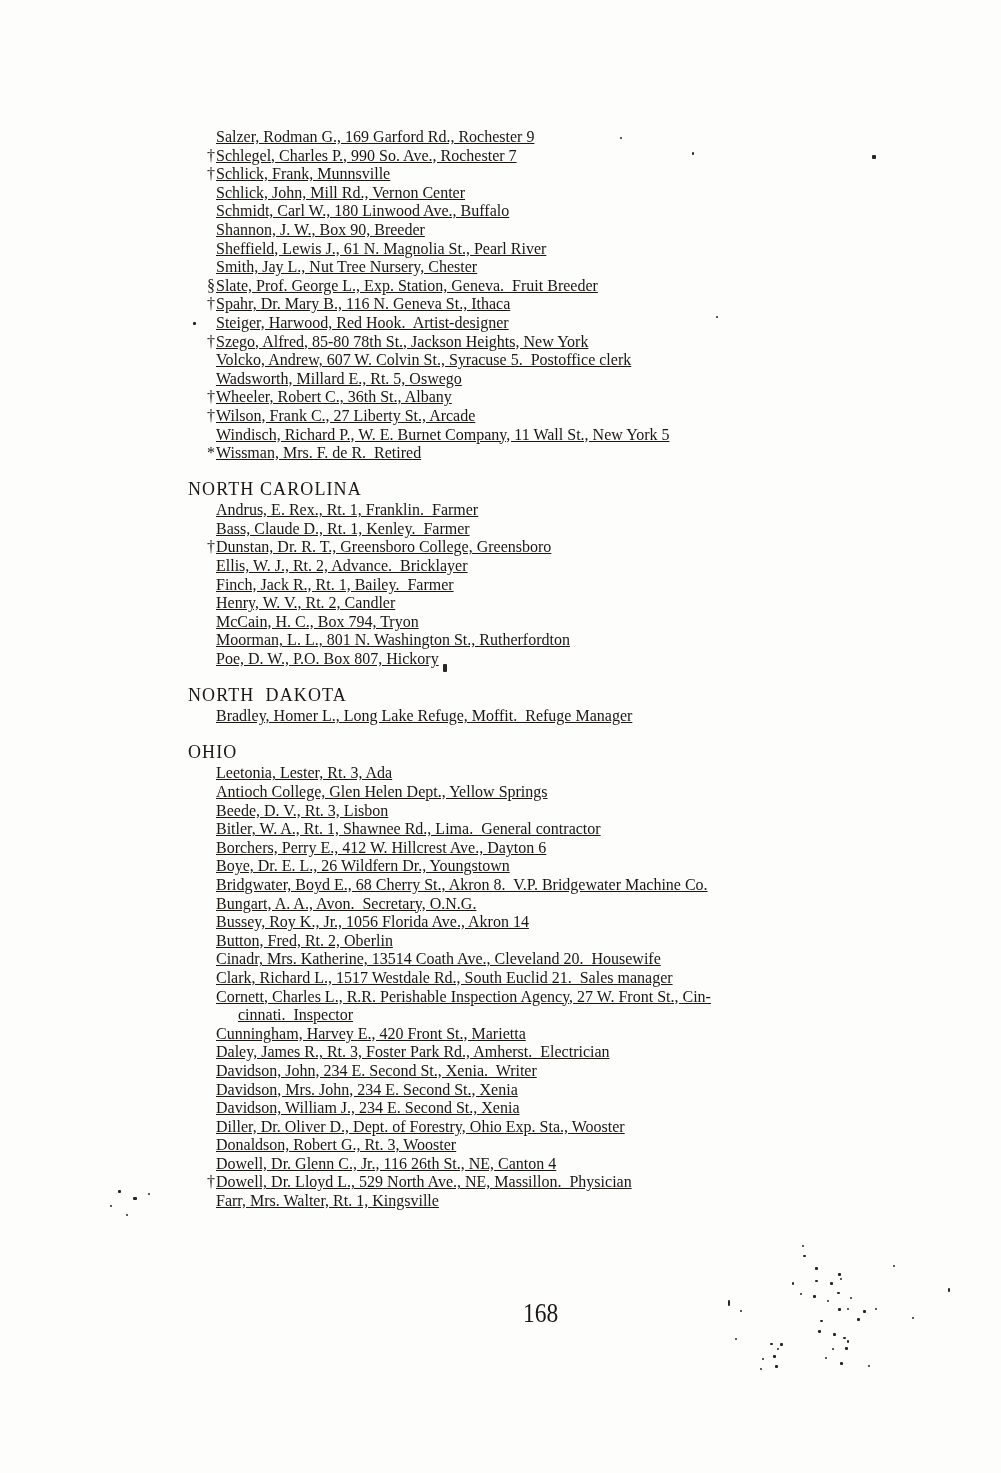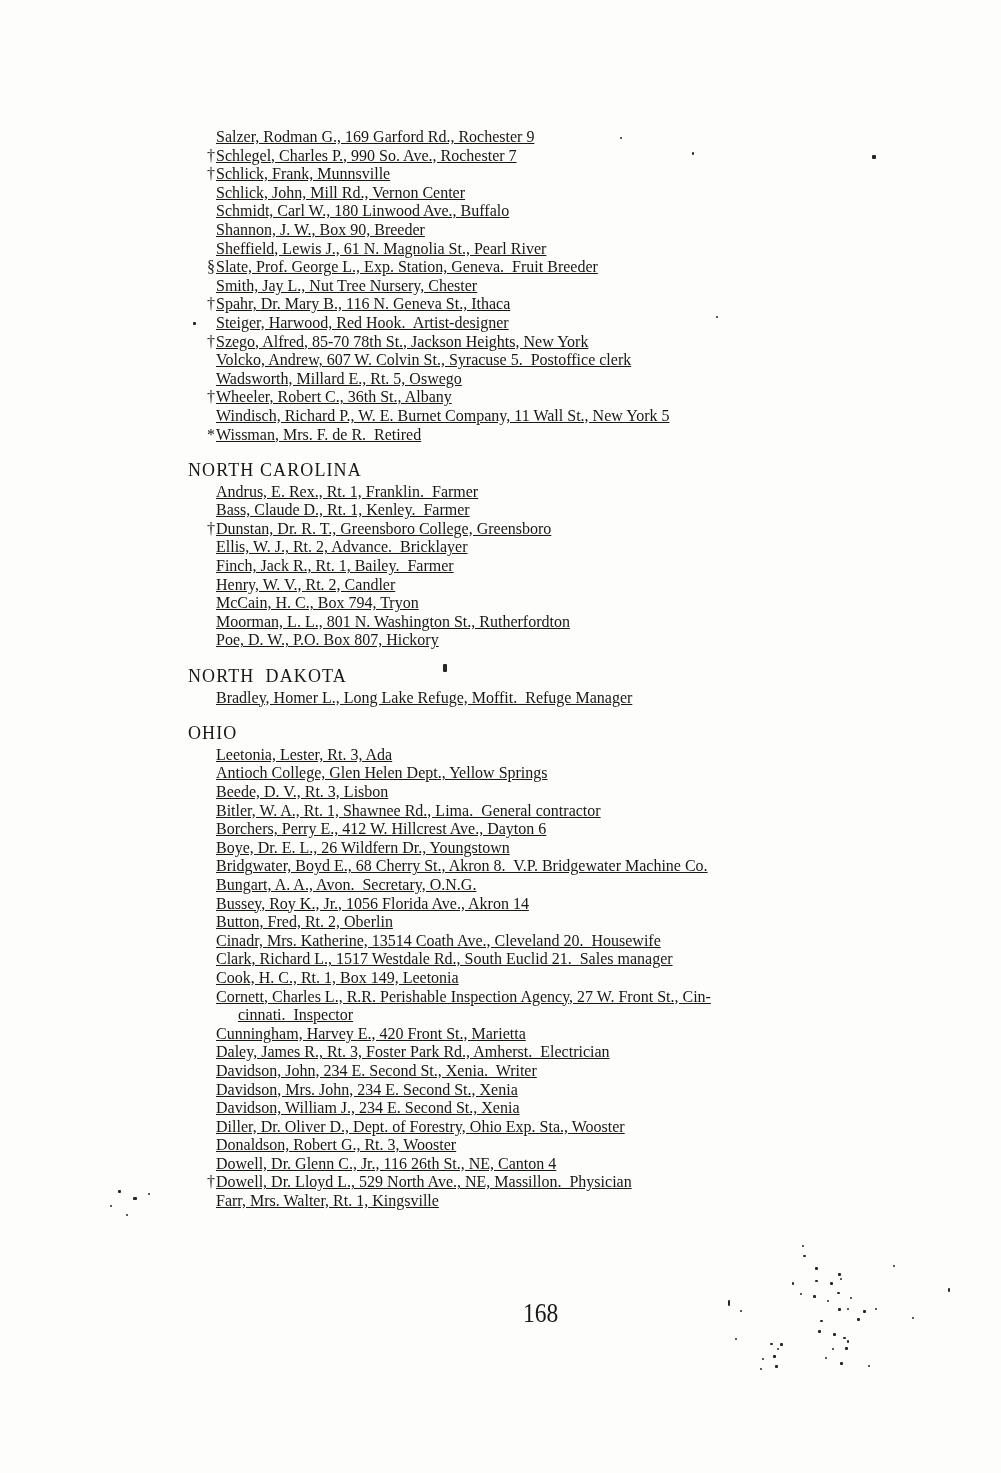--- a/index.html
+++ b/index.html
@@ -76,28 +76,29 @@
 <div class="page">
   <div class="content">
       <section class="section">
         <div class="entry"><span class="entry-text">Salzer, Rodman G., 169 Garford Rd., Rochester 9</span></div>
         <div class="entry"><span class="prefix">†</span><span class="entry-text">Schlegel, Charles P., 990 So. Ave., Rochester 7</span></div>
         <div class="entry"><span class="prefix">†</span><span class="entry-text">Schlick, Frank, Munnsville</span></div>
         <div class="entry"><span class="entry-text">Schlick, John, Mill Rd., Vernon Center</span></div>
         <div class="entry"><span class="entry-text">Schmidt, Carl W., 180 Linwood Ave., Buffalo</span></div>
         <div class="entry"><span class="entry-text">Shannon, J. W., Box 90, Breeder</span></div>
         <div class="entry"><span class="entry-text">Sheffield, Lewis J., 61 N. Magnolia St., Pearl River</span></div>
+        <div class="entry"><span class="entry-text">Smith, Jay L., Nut Tree Nursery, Chester</span></div>
         <div class="entry"><span class="prefix">§</span><span class="entry-text">Slate, Prof. George L., Exp. Station, Geneva.  Fruit Breeder</span></div>
-        <div class="entry"><span class="entry-text">Smith, Jay L., Nut Tree Nursery, Chester</span></div>
         <div class="entry"><span class="prefix">†</span><span class="entry-text">Spahr, Dr. Mary B., 116 N. Geneva St., Ithaca</span></div>
         <div class="entry"><span class="entry-text">Steiger, Harwood, Red Hook.  Artist-designer</span></div>
-        <div class="entry"><span class="prefix">†</span><span class="entry-text">Szego, Alfred, 85-70 78th St., Jackson Heights, New York</span></div>
+        <div class="entry"><span class="prefix">†</span><span class="entry-text">Szego, Alfred, 85-80 78th St., Jackson Heights, New York</span></div>
         <div class="entry"><span class="entry-text">Volcko, Andrew, 607 W. Colvin St., Syracuse 5.  Postoffice clerk</span></div>
         <div class="entry"><span class="entry-text">Wadsworth, Millard E., Rt. 5, Oswego</span></div>
         <div class="entry"><span class="prefix">†</span><span class="entry-text">Wheeler, Robert C., 36th St., Albany</span></div>
+        <div class="entry"><span class="prefix">†</span><span class="entry-text">Wilson, Frank C., 27 Liberty St., Arcade</span></div>
         <div class="entry"><span class="entry-text">Windisch, Richard P., W. E. Burnet Company, 11 Wall St., New York 5</span></div>
         <div class="entry"><span class="prefix">*</span><span class="entry-text">Wissman, Mrs. F. de R.  Retired</span></div>
       </section>
       <section class="section">
         <div class="section-title">NORTH CAROLINA</div>
         <div class="entry"><span class="entry-text">Andrus, E. Rex., Rt. 1, Franklin.  Farmer</span></div>
         <div class="entry"><span class="entry-text">Bass, Claude D., Rt. 1, Kenley.  Farmer</span></div>
         <div class="entry"><span class="prefix">†</span><span class="entry-text">Dunstan, Dr. R. T., Greensboro College, Greensboro</span></div>
         <div class="entry"><span class="entry-text">Ellis, W. J., Rt. 2, Advance.  Bricklayer</span></div>
         <div class="entry"><span class="entry-text">Finch, Jack R., Rt. 1, Bailey.  Farmer</span></div>
@@ -117,21 +118,20 @@
         <div class="entry"><span class="entry-text">Beede, D. V., Rt. 3, Lisbon</span></div>
         <div class="entry"><span class="entry-text">Bitler, W. A., Rt. 1, Shawnee Rd., Lima.  General contractor</span></div>
         <div class="entry"><span class="entry-text">Borchers, Perry E., 412 W. Hillcrest Ave., Dayton 6</span></div>
         <div class="entry"><span class="entry-text">Boye, Dr. E. L., 26 Wildfern Dr., Youngstown</span></div>
         <div class="entry"><span class="entry-text">Bridgwater, Boyd E., 68 Cherry St., Akron 8.  V.P. Bridgewater Machine Co.</span></div>
         <div class="entry"><span class="entry-text">Bungart, A. A., Avon.  Secretary, O.N.G.</span></div>
         <div class="entry"><span class="entry-text">Bussey, Roy K., Jr., 1056 Florida Ave., Akron 14</span></div>
         <div class="entry"><span class="entry-text">Button, Fred, Rt. 2, Oberlin</span></div>
         <div class="entry"><span class="entry-text">Cinadr, Mrs. Katherine, 13514 Coath Ave., Cleveland 20.  Housewife</span></div>
         <div class="entry"><span class="entry-text">Clark, Richard L., 1517 Westdale Rd., South Euclid 21.  Sales manager</span></div>
-        <div class="entry"><span class="entry-text">Cook, H. C., Rt. 1, Box 149, Leetonia</span></div>
         <div class="entry"><span class="entry-text">Cornett, Charles L., R.R. Perishable Inspection Agency, 27 W. Front St., Cin-</span></div>
         <div class="entry continuation"><span class="entry-text">cinnati.  Inspector</span></div>
         <div class="entry"><span class="entry-text">Cunningham, Harvey E., 420 Front St., Marietta</span></div>
         <div class="entry"><span class="entry-text">Daley, James R., Rt. 3, Foster Park Rd., Amherst.  Electrician</span></div>
         <div class="entry"><span class="entry-text">Davidson, John, 234 E. Second St., Xenia.  Writer</span></div>
         <div class="entry"><span class="entry-text">Davidson, Mrs. John, 234 E. Second St., Xenia</span></div>
         <div class="entry"><span class="entry-text">Davidson, William J., 234 E. Second St., Xenia</span></div>
         <div class="entry"><span class="entry-text">Diller, Dr. Oliver D., Dept. of Forestry, Ohio Exp. Sta., Wooster</span></div>
         <div class="entry"><span class="entry-text">Donaldson, Robert G., Rt. 3, Wooster</span></div>
         <div class="entry"><span class="entry-text">Dowell, Dr. Glenn C., Jr., 116 26th St., NE, Canton 4</span></div>

